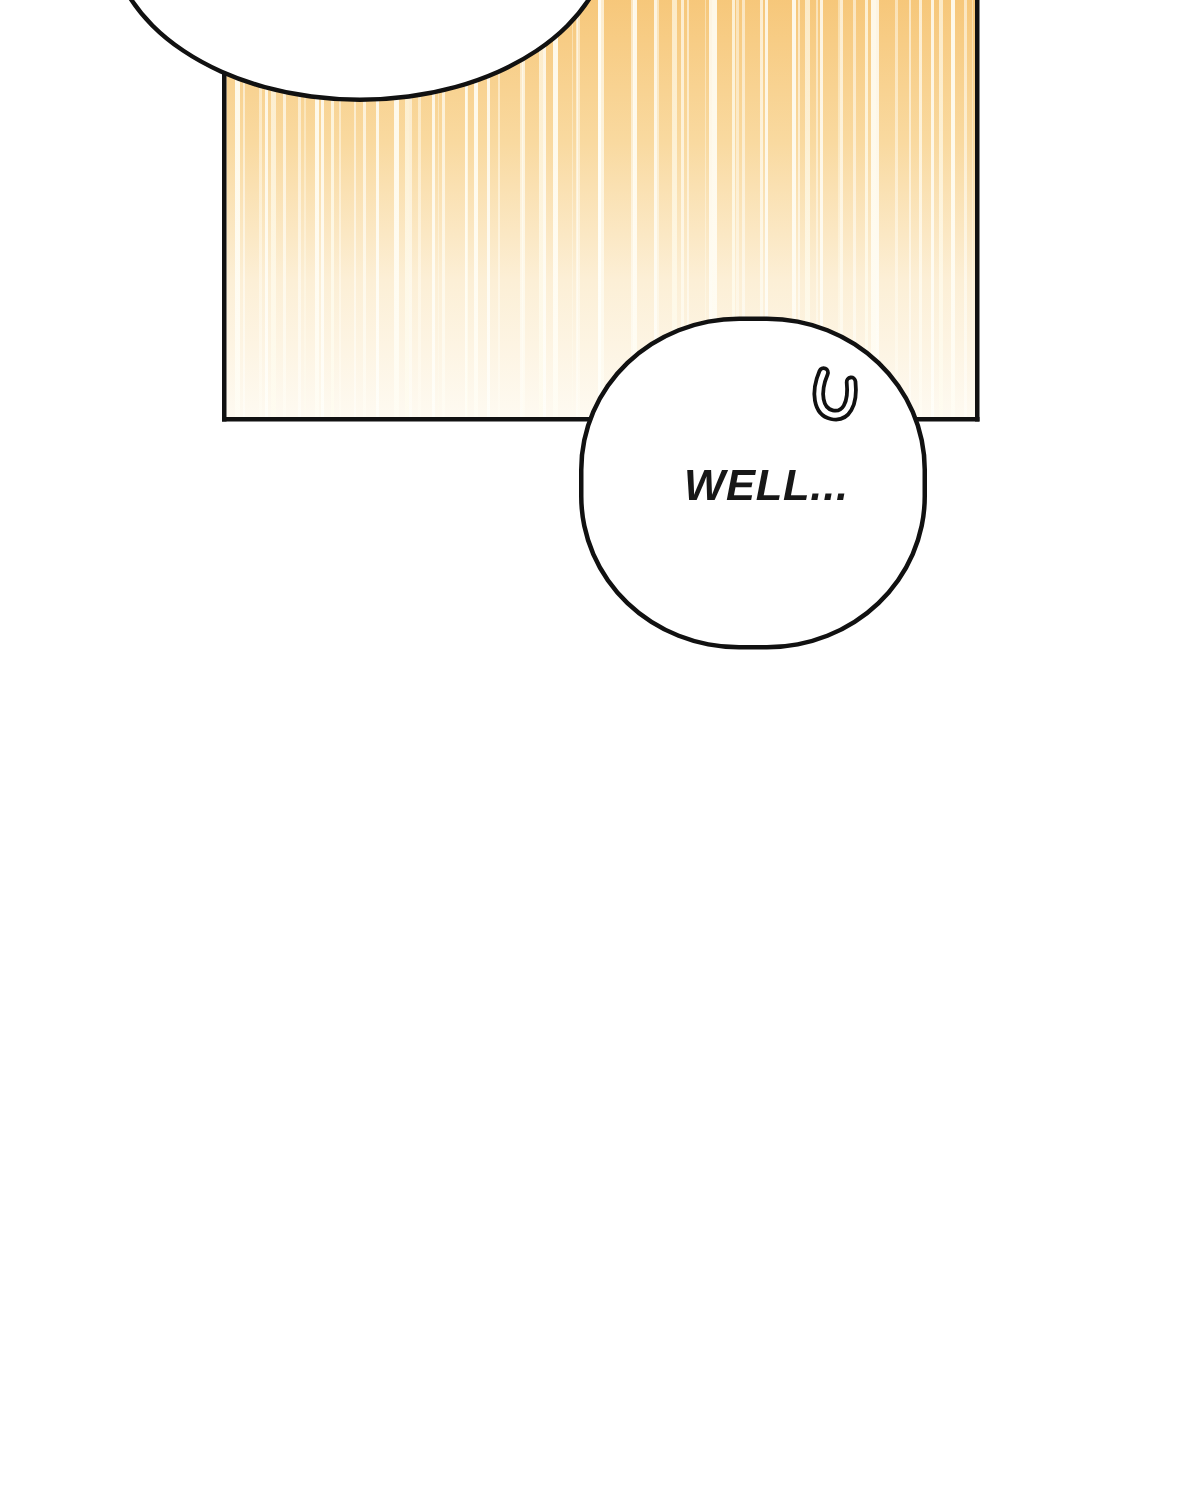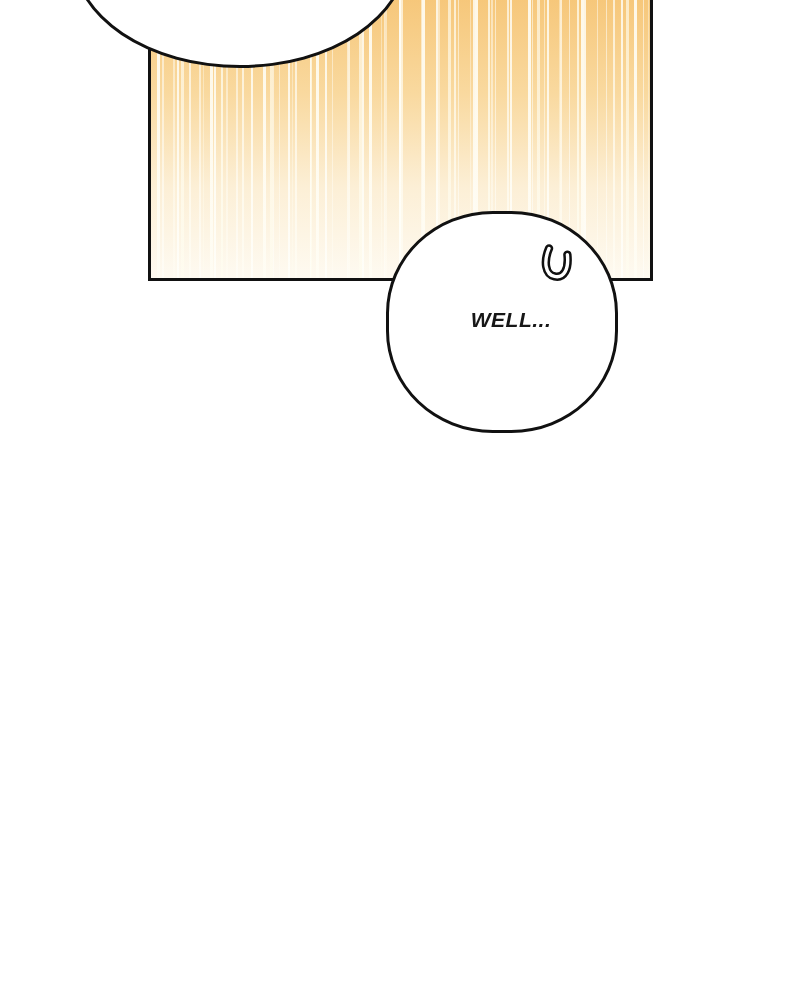--- a/index.html
+++ b/index.html
@@ -77,21 +77,21 @@
     border-radius: 46%;
   }
   .bubble-well .speech-text {
     position: absolute;
     left: 0;
     right: 0;
     top: 94px;
     padding-left: 18px;
     text-align: center;
     font-family: "Liberation Sans", sans-serif;
-    font-size: 21px;
+    font-size: 29px;
     font-weight: 700;
     font-style: italic;
     letter-spacing: 0.5px;
     color: #171717;
     white-space: nowrap;
   }
   .u-curl {
     position: absolute;
     left: 150px;
     top: 28px;

